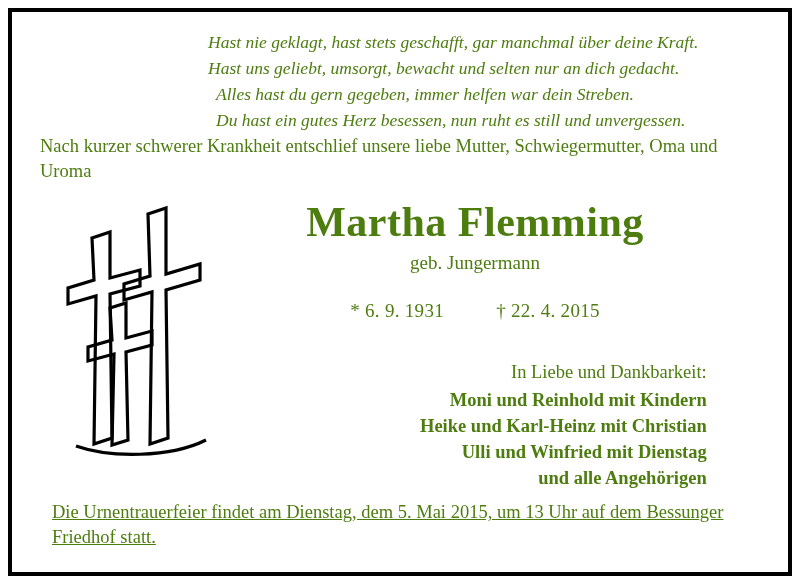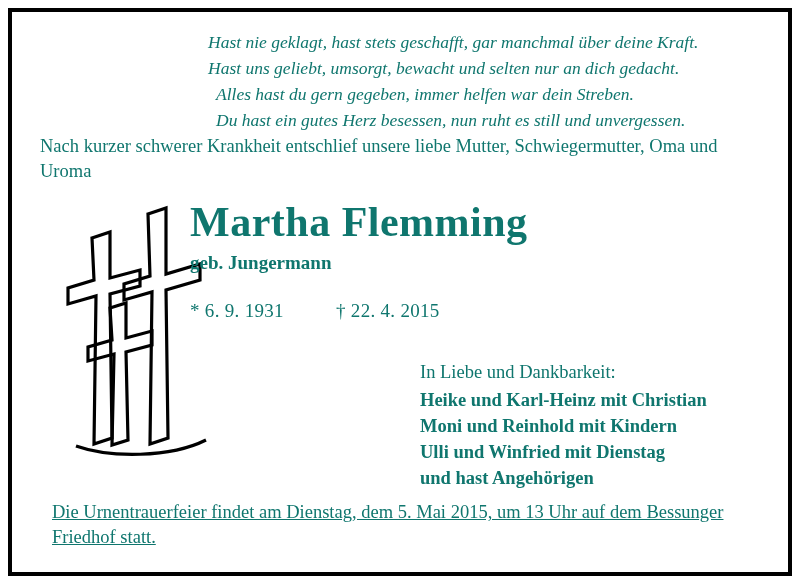--- a/index.html
+++ b/index.html
@@ -8,21 +8,21 @@
     background: #ffffff;
   }
   #page {
     position: relative;
     width: 800px;
     height: 584px;
     background: #ffffff;
     box-sizing: border-box;
     overflow: hidden;
     font-family: "Liberation Serif", serif;
-    color: #0f766e;
+    color: #4d7c0f;
   }
   .border-frame {
     position: absolute;
     left: 8px;
     top: 8px;
     right: 8px;
     bottom: 8px;
     border: 4px solid #000000;
     box-sizing: border-box;
   }
@@ -71,48 +71,48 @@
     left: 0px;
     top: 10px;
     width: 180px;
     height: 260px;
   }
   .name-area {
     position: absolute;
     left: 150px;
     top: 10px;
     right: 0;
+    text-align: center;
   }
   .deceased-name {
     font-size: 42px;
     font-weight: bold;
     letter-spacing: 0.5px;
     line-height: 1.05;
     white-space: nowrap;
   }
   .maiden-name {
     font-size: 19px;
     margin-top: 8px;
-    font-weight: bold;
   }
   .dates {
     font-size: 19px;
     margin-top: 26px;
     letter-spacing: 0.3px;
   }
   .dates .sep {
     display: inline-block;
     width: 42px;
   }
 
   .family-block {
     position: absolute;
     left: 380px;
     top: 172px;
-    text-align: left;
+    text-align: right;
   }
   .family-intro {
     font-size: 18.5px;
     margin-bottom: 4px;
   }
   .family-name {
     font-size: 18.5px;
     font-weight: bold;
     line-height: 1.42;
     white-space: nowrap;
@@ -168,24 +168,24 @@
         <div class="maiden-name">geb. Jungermann</div>
         <div class="dates">
           <span>* 6. 9. 1931</span>
           <span class="sep"></span>
           <span>† 22. 4. 2015</span>
         </div>
       </div>
 
       <div class="family-block">
         <div class="family-intro">In Liebe und Dankbarkeit:</div>
+        <div class="family-name">Moni und Reinhold mit Kindern</div>
         <div class="family-name">Heike und Karl-Heinz mit Christian</div>
-        <div class="family-name">Moni und Reinhold mit Kindern</div>
         <div class="family-name">Ulli und Winfried mit Dienstag</div>
-        <div class="family-name">und hast Angehörigen</div>
+        <div class="family-name">und alle Angehörigen</div>
       </div>
 
     </div>
 
     <div class="footer">Die Urnentrauerfeier findet am Dienstag, dem 5. Mai 2015, um 13 Uhr auf dem Bessunger Friedhof statt.</div>
 
   </div>
 </div>
 
 </body></html>

